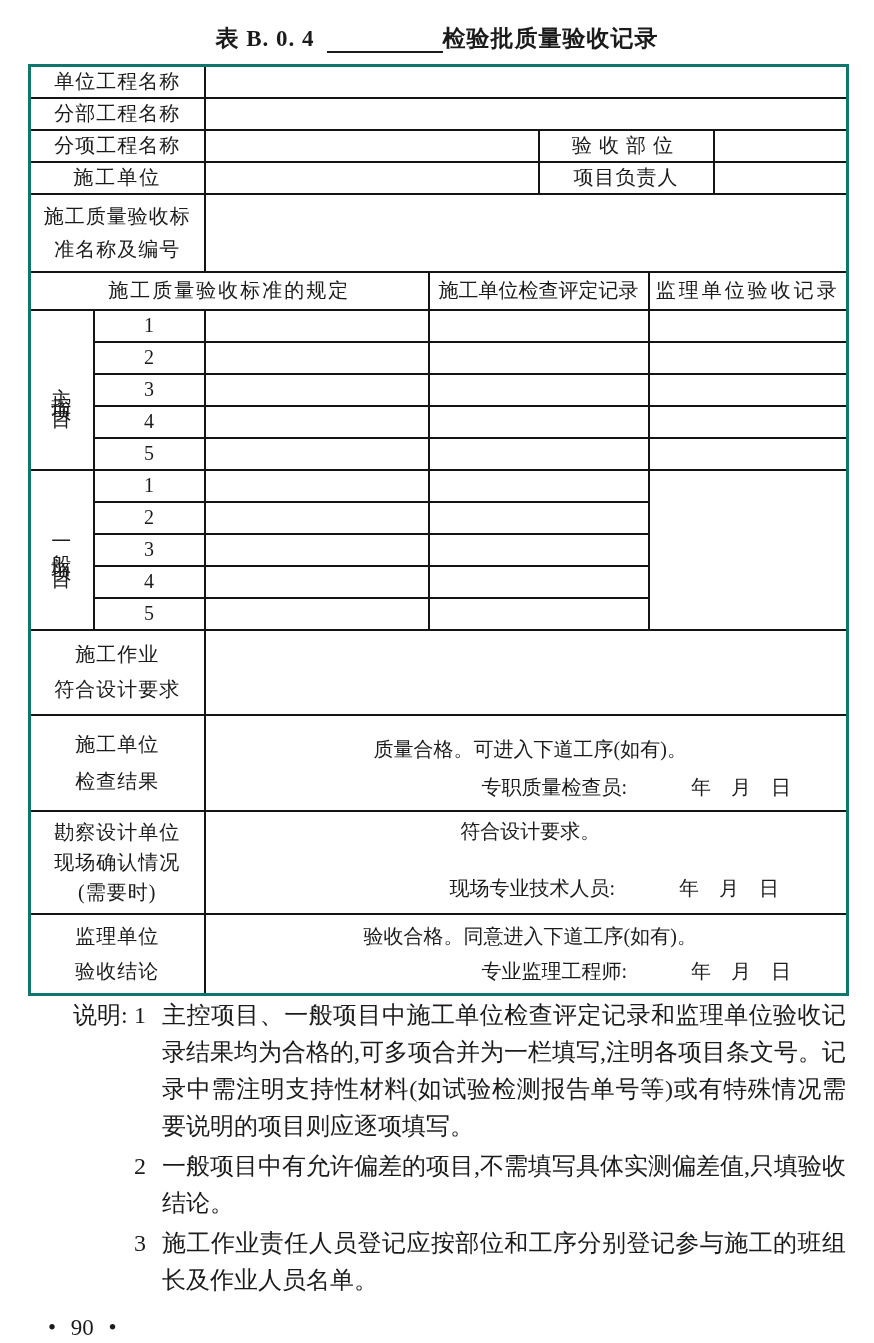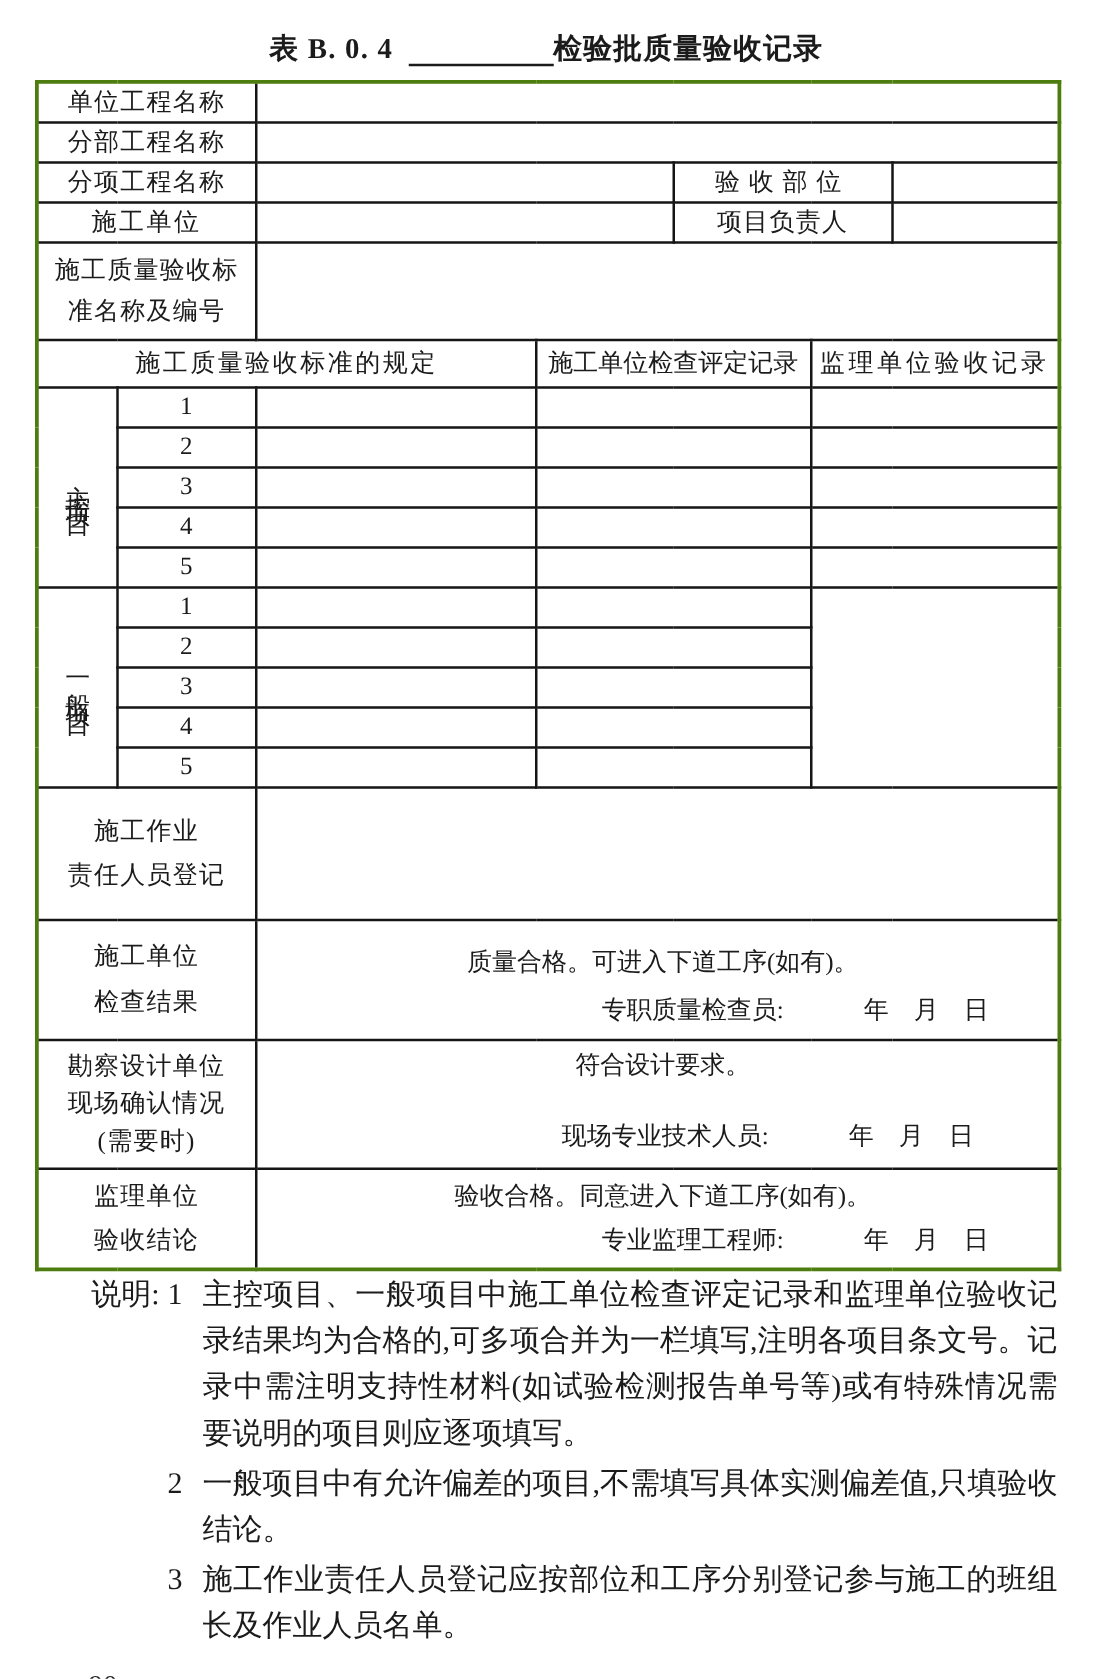--- a/index.html
+++ b/index.html
@@ -12,31 +12,31 @@
   .doc-title{
     margin-top:25px;display:flex;justify-content:center;align-items:flex-end;
     font-weight:bold;font-size:23px;line-height:28px;white-space:nowrap;
   }
   .doc-title .tno{letter-spacing:1px;margin-right:12px;}
   .doc-title .blank{display:inline-block;width:116px;height:24px;border-bottom:2px solid #1b1b1b;}
   .doc-title .tname{letter-spacing:1px;}
   
   table.form{
     margin:11px 0 0 28px;width:818px;border-collapse:collapse;table-layout:fixed;
-    border:3px solid #4d7c0f;
+    border:3px solid #0f766e;
   }
   table.form td{
     border:2px solid #151515;padding:0;font-size:20px;text-align:center;
     vertical-align:middle;overflow:hidden;
   }
   tr.r-info{height:32px;}
   tr.r-std{height:78px;}
   tr.r-head{height:38px;}
   tr.r-item{height:32px;}
-  tr.r-reg{height:106px;}
+  tr.r-reg{height:85px;}
   tr.r-res{height:96px;}
   tr.r-srv{height:76px;}
   tr.r-sup{height:81px;}
   td.lab{letter-spacing:1px;}
   td.lab-sp{letter-spacing:2px;}
   td.lab-wide{letter-spacing:7px;}
   td.head-cell{letter-spacing:2px;}
   td.head-cell-tight{letter-spacing:0;}
   td.head-cell-med{letter-spacing:3px;}
   td.vcell{vertical-align:middle;}
@@ -189,21 +189,21 @@
   </tr>
   <tr class="r-item">
     <td class="num-cell">5</td>
     <td></td>
     <td colspan="2"></td>
   </tr>
 
   <tr class="r-reg">
     <td colspan="2" class="lab lh35">
       <span class="lab-line">施工作业</span>
-      <span class="lab-line">责任人员登记</span>
+      <span class="lab-line">符合设计要求</span>
     </td>
     <td colspan="5"></td>
   </tr>
 
   <tr class="r-res">
     <td colspan="2" class="lab lh37">
       <span class="lab-line">施工单位</span>
       <span class="lab-line">检查结果</span>
     </td>
     <td colspan="5" class="stmt-cell">

